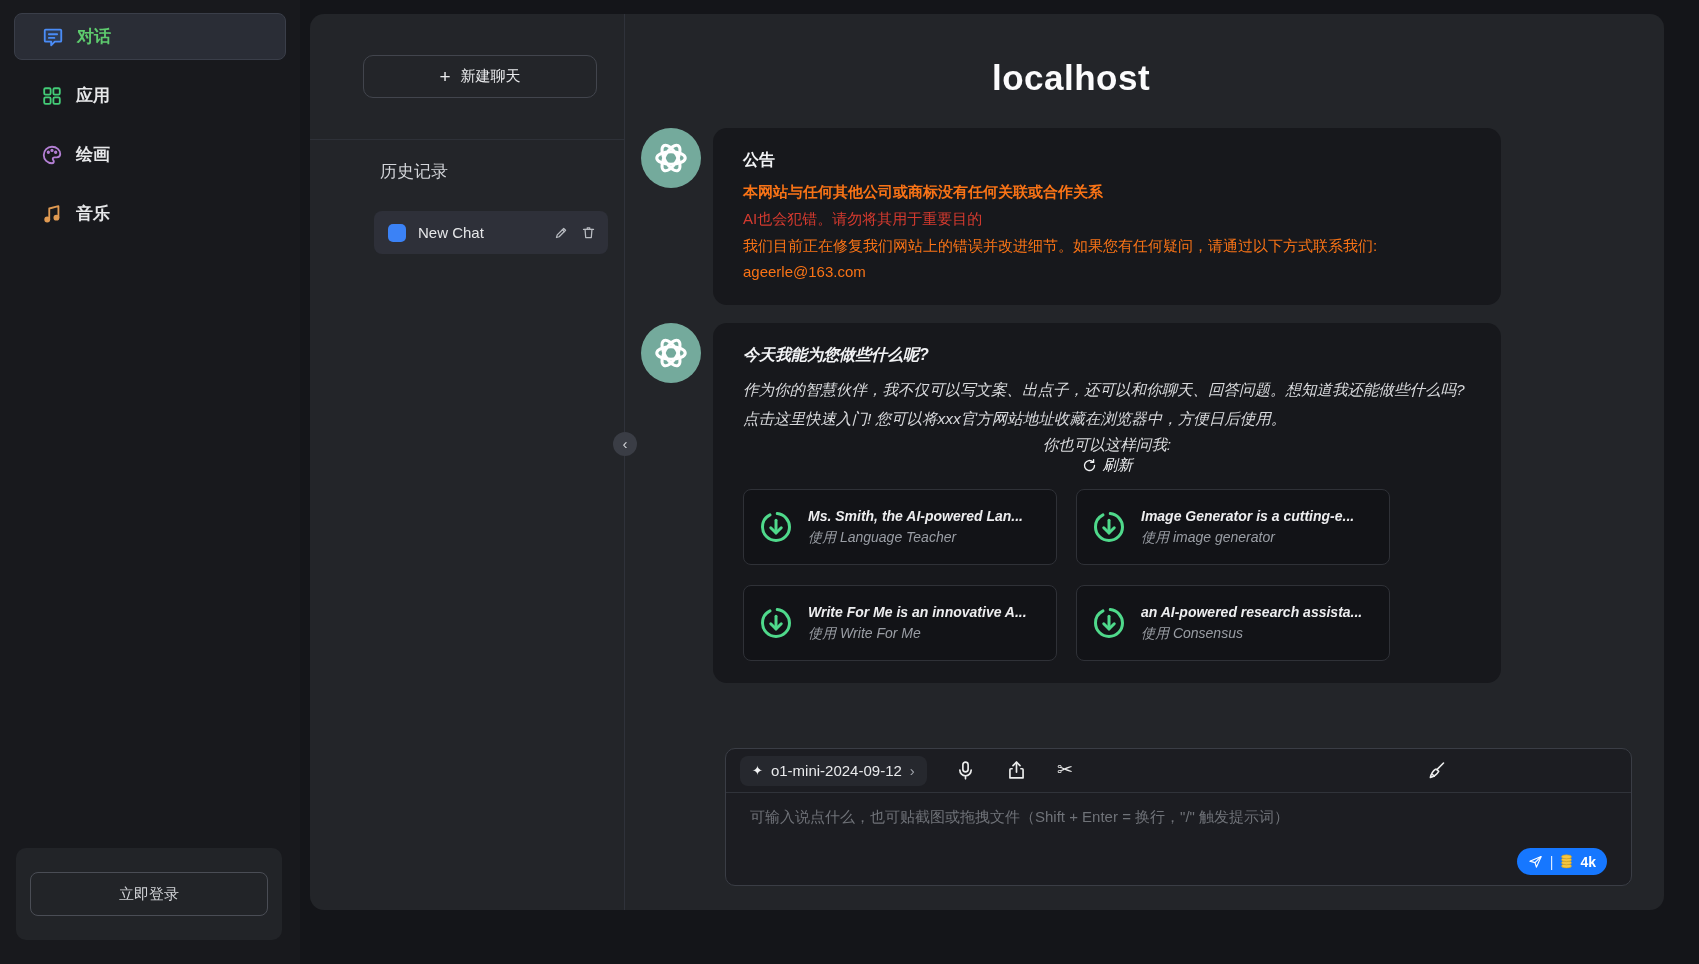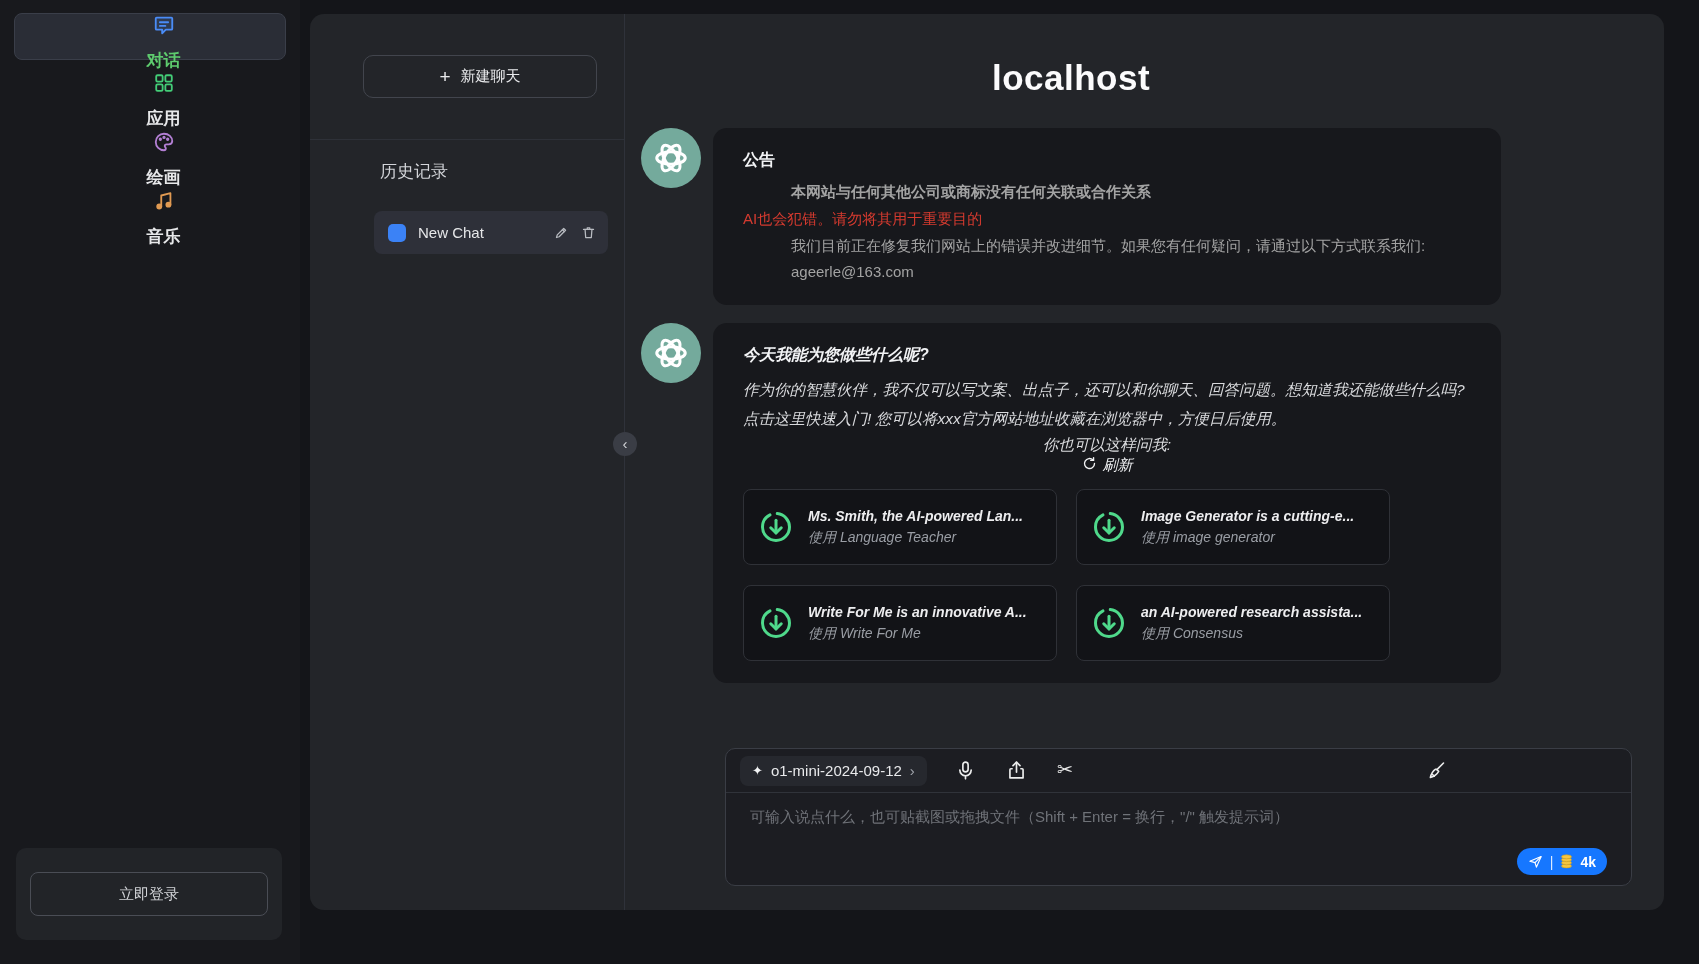--- a/index.html
+++ b/index.html
@@ -11,21 +11,21 @@
     overflow:hidden;
     position:relative;
   }
   svg { display:block; }
 
   
   #sidebar { position:absolute; left:0; top:0; bottom:0; width:300px; background:#18191d; }
   .side-item {
     margin:12px 14px 0 14px; height:47px; border-radius:8px;
     display:flex; align-items:center; gap:13px; padding-left:27px;
-    font-size:17px; font-weight:bold; color:#e7e8ea; cursor:pointer;flex-direction:column;
+    font-size:17px; font-weight:bold; color:#e7e8ea; cursor:pointer;
   }
   .side-item:first-child { margin-top:13px; }
   .side-item.active { background:#2a2d36; border:1px solid #3a3e49; color:#5ecb6e; }
   .side-icon { width:22px; height:22px; flex:0 0 22px; }
 
   .login-card {
     position:absolute; left:16px; bottom:24px; width:266px; height:92px;
     background:#222428; border-radius:10px;
   }
   .login-btn {
@@ -81,27 +81,27 @@
   .avatar {
     width:60px; height:60px; border-radius:50%; background:#74aa9c; flex:0 0 60px;
     display:flex; align-items:center; justify-content:center;
   }
   .bubble {
     background:#17181c; border-radius:14px; padding:22px 30px; flex:1; min-height:60px;
   }
   .bubble-heading { font-size:16px; font-weight:bold; color:#f2f3f5; margin-bottom:10px; }
   .ann-line { font-size:15px; line-height:1.45; margin-top:5px; }
   .ann-line.bold { font-weight:bold; }
-  .c-orange { color:#a3a3a3;margin-left:48px; }
+  .c-orange { color:#f97316; }
   .c-red { color:#d43a2f; }
 
   .welcome-body { font-size:15.5px; line-height:1.85; color:#d9dadd; }
   .prompt-row { display:flex; justify-content:space-between; align-items:center; margin-top:2px;flex-direction:column; }
   .prompt-line { font-size:15.5px; color:#d9dadd; }
-  .refresh-btn { display:flex; align-items:flex-start; gap:6px; color:#f2f3f5; font-size:15px; cursor:pointer; }
+  .refresh-btn { display:flex; align-items:center; gap:6px; color:#f2f3f5; font-size:15px; cursor:pointer; }
 
   .cards { margin-top:14px; display:grid; grid-template-columns:314px 314px; gap:20px 19px; }
   .sug-card {
     height:76px; background:#121317; border:1px solid #2f3137; border-radius:8px;
     display:flex; align-items:center; gap:14px; padding:0 14px; cursor:pointer;
   }
   .sug-icon { flex:0 0 36px; width:36px; height:36px; }
   .sug-texts { overflow:hidden; }
   .sug-title { font-size:14px; font-weight:600; color:#ededef; white-space:nowrap; margin-bottom:5px; }
   .sug-sub { font-size:14px; color:#9a9ea5; white-space:nowrap; }

